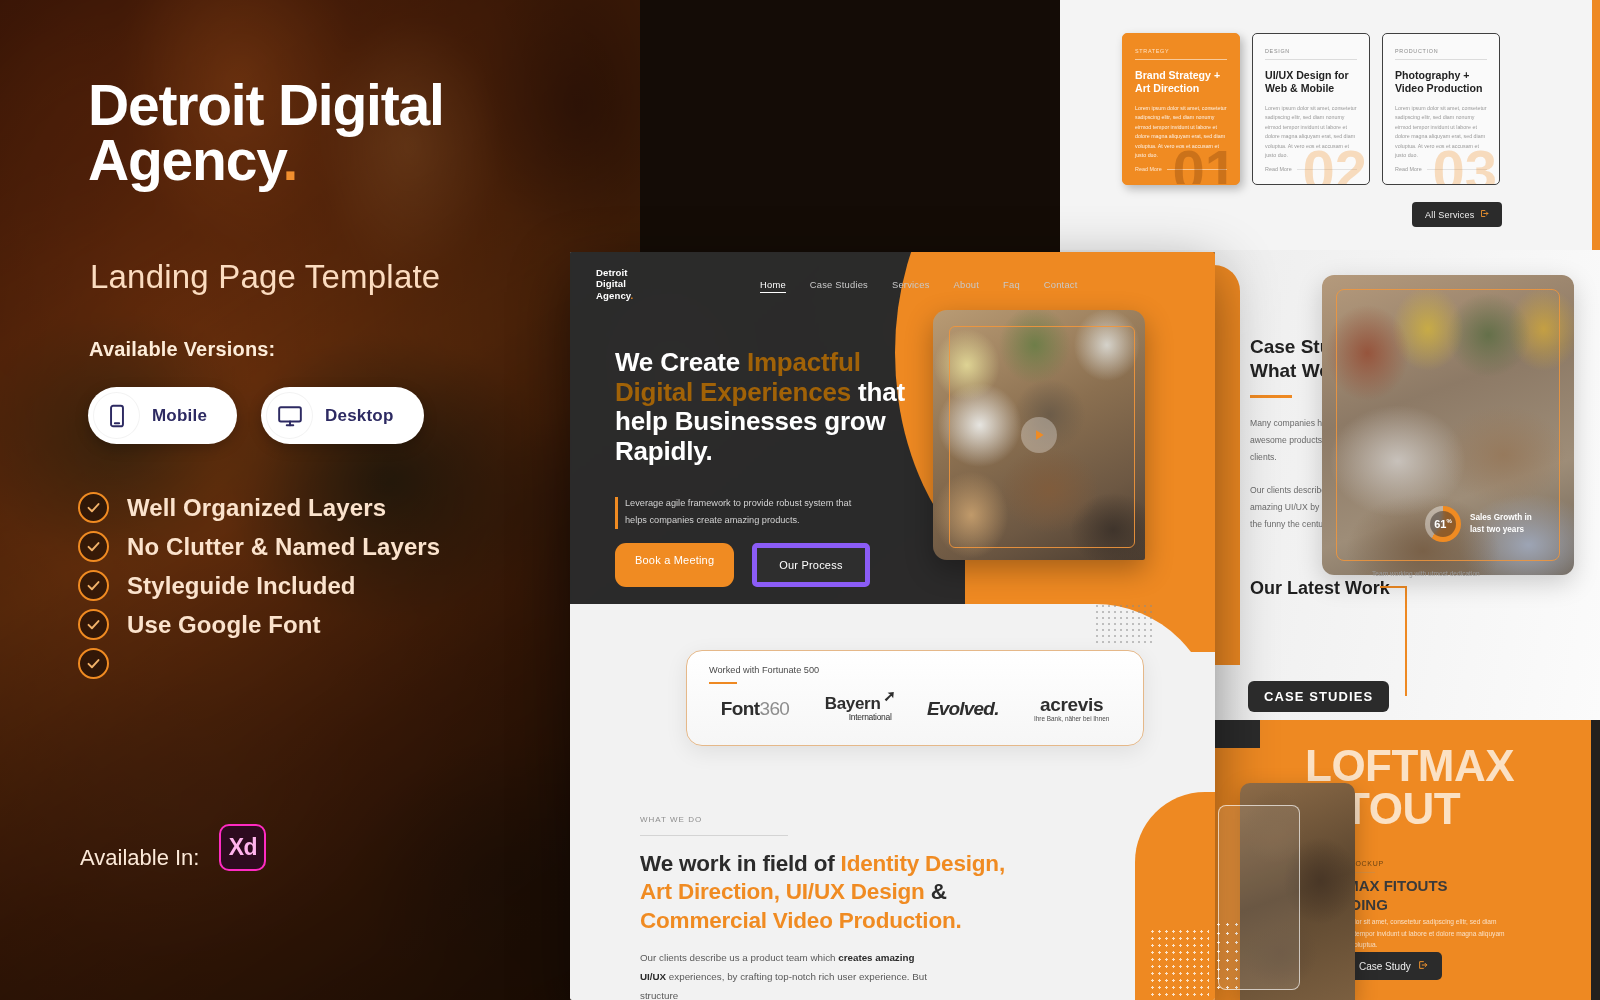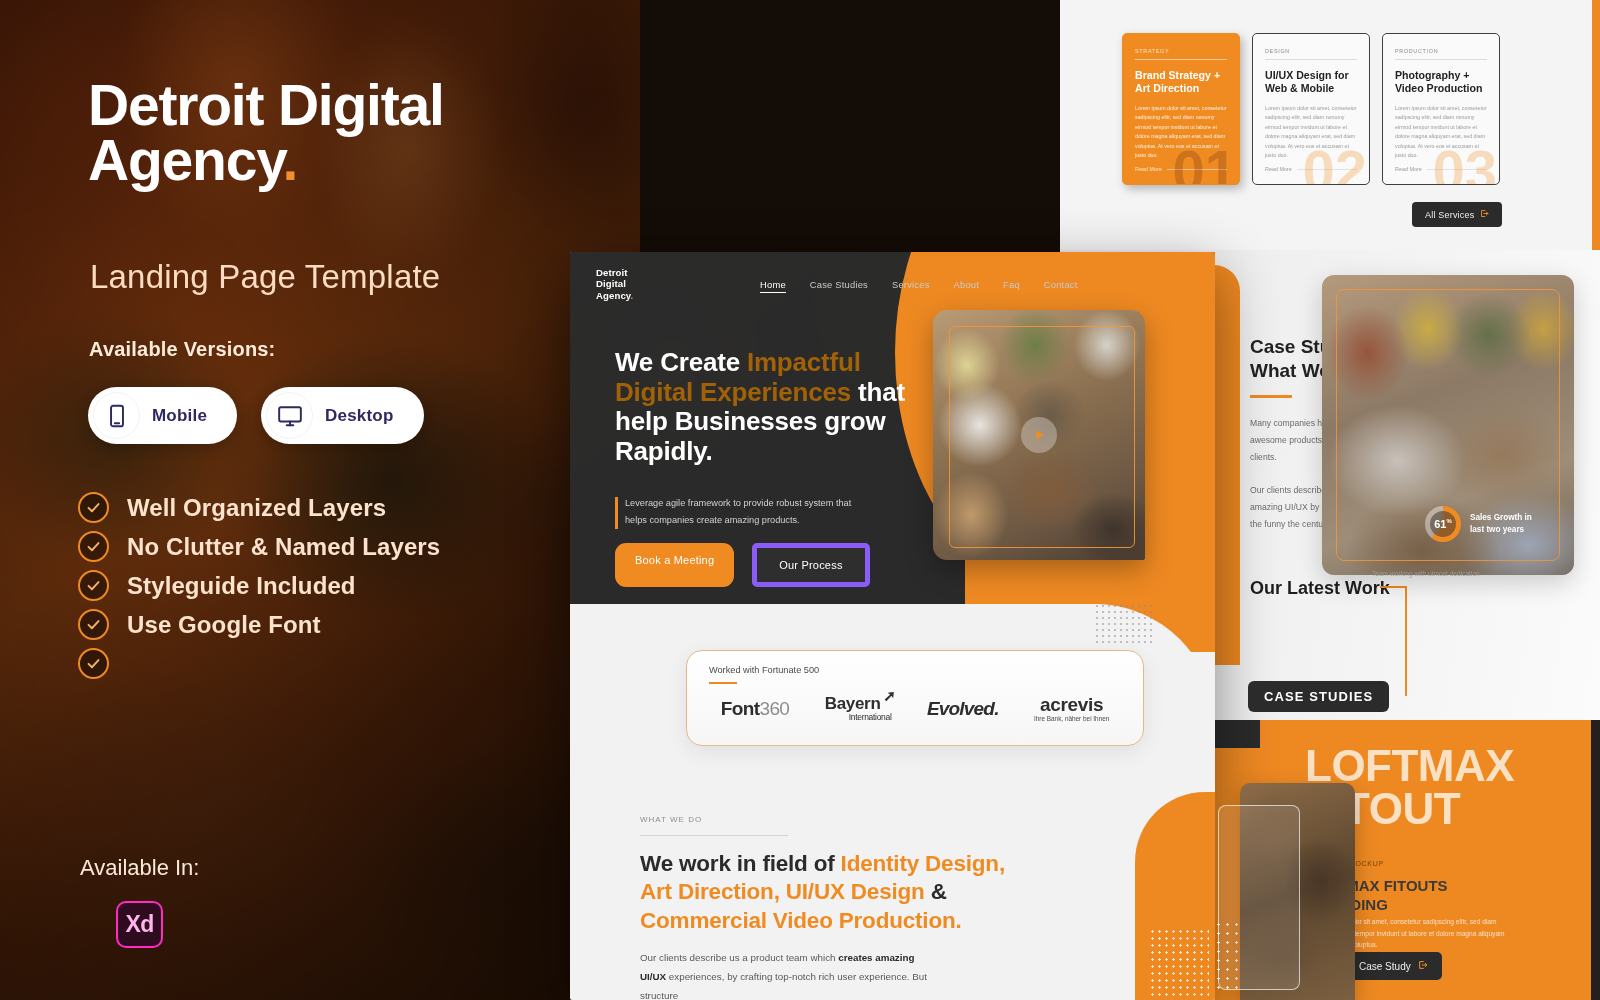--- a/index.html
+++ b/index.html
@@ -78,21 +78,21 @@
   .feature-list { position: absolute; left: 78px; top: 492px; display: flex; flex-direction: column; gap: 8px; }
   .feature { display: flex; align-items: center; gap: 18px; }
   .feature-check {
     width: 31px; height: 31px; border-radius: 50%;
     border: 2px solid #f08b22; background: rgba(20,10,4,.5);
     display: flex; align-items: center; justify-content: center; flex: none;
   }
   .feature-check svg { display:block; }
   .feature-text { font-size: 24px; font-weight: 700; color: #fbe3cd; letter-spacing: .1px; }
 
-  .avail-in-row { position: absolute; left: 80px; top: 855px; display: flex; align-items: center; gap: 20px; flex-direction: column; }
+  .avail-in-row { position: absolute; left: 80px; top: 824px; display: flex; align-items: flex-end; gap: 20px; }
   .avail-in-label { font-size: 22px; font-weight: 400; color: #fce9d8; }
   .xd-badge {
     width: 47px; height: 47px; border-radius: 10px;
     background: #2e0b1f; border: 2.5px solid #ff2bc2;
     display: flex; align-items: center; justify-content: center;
     color: #ffb4ec; font-size: 23px; font-weight: 700; letter-spacing: -.5px;
   }
 
   
   .mock-right-top {

